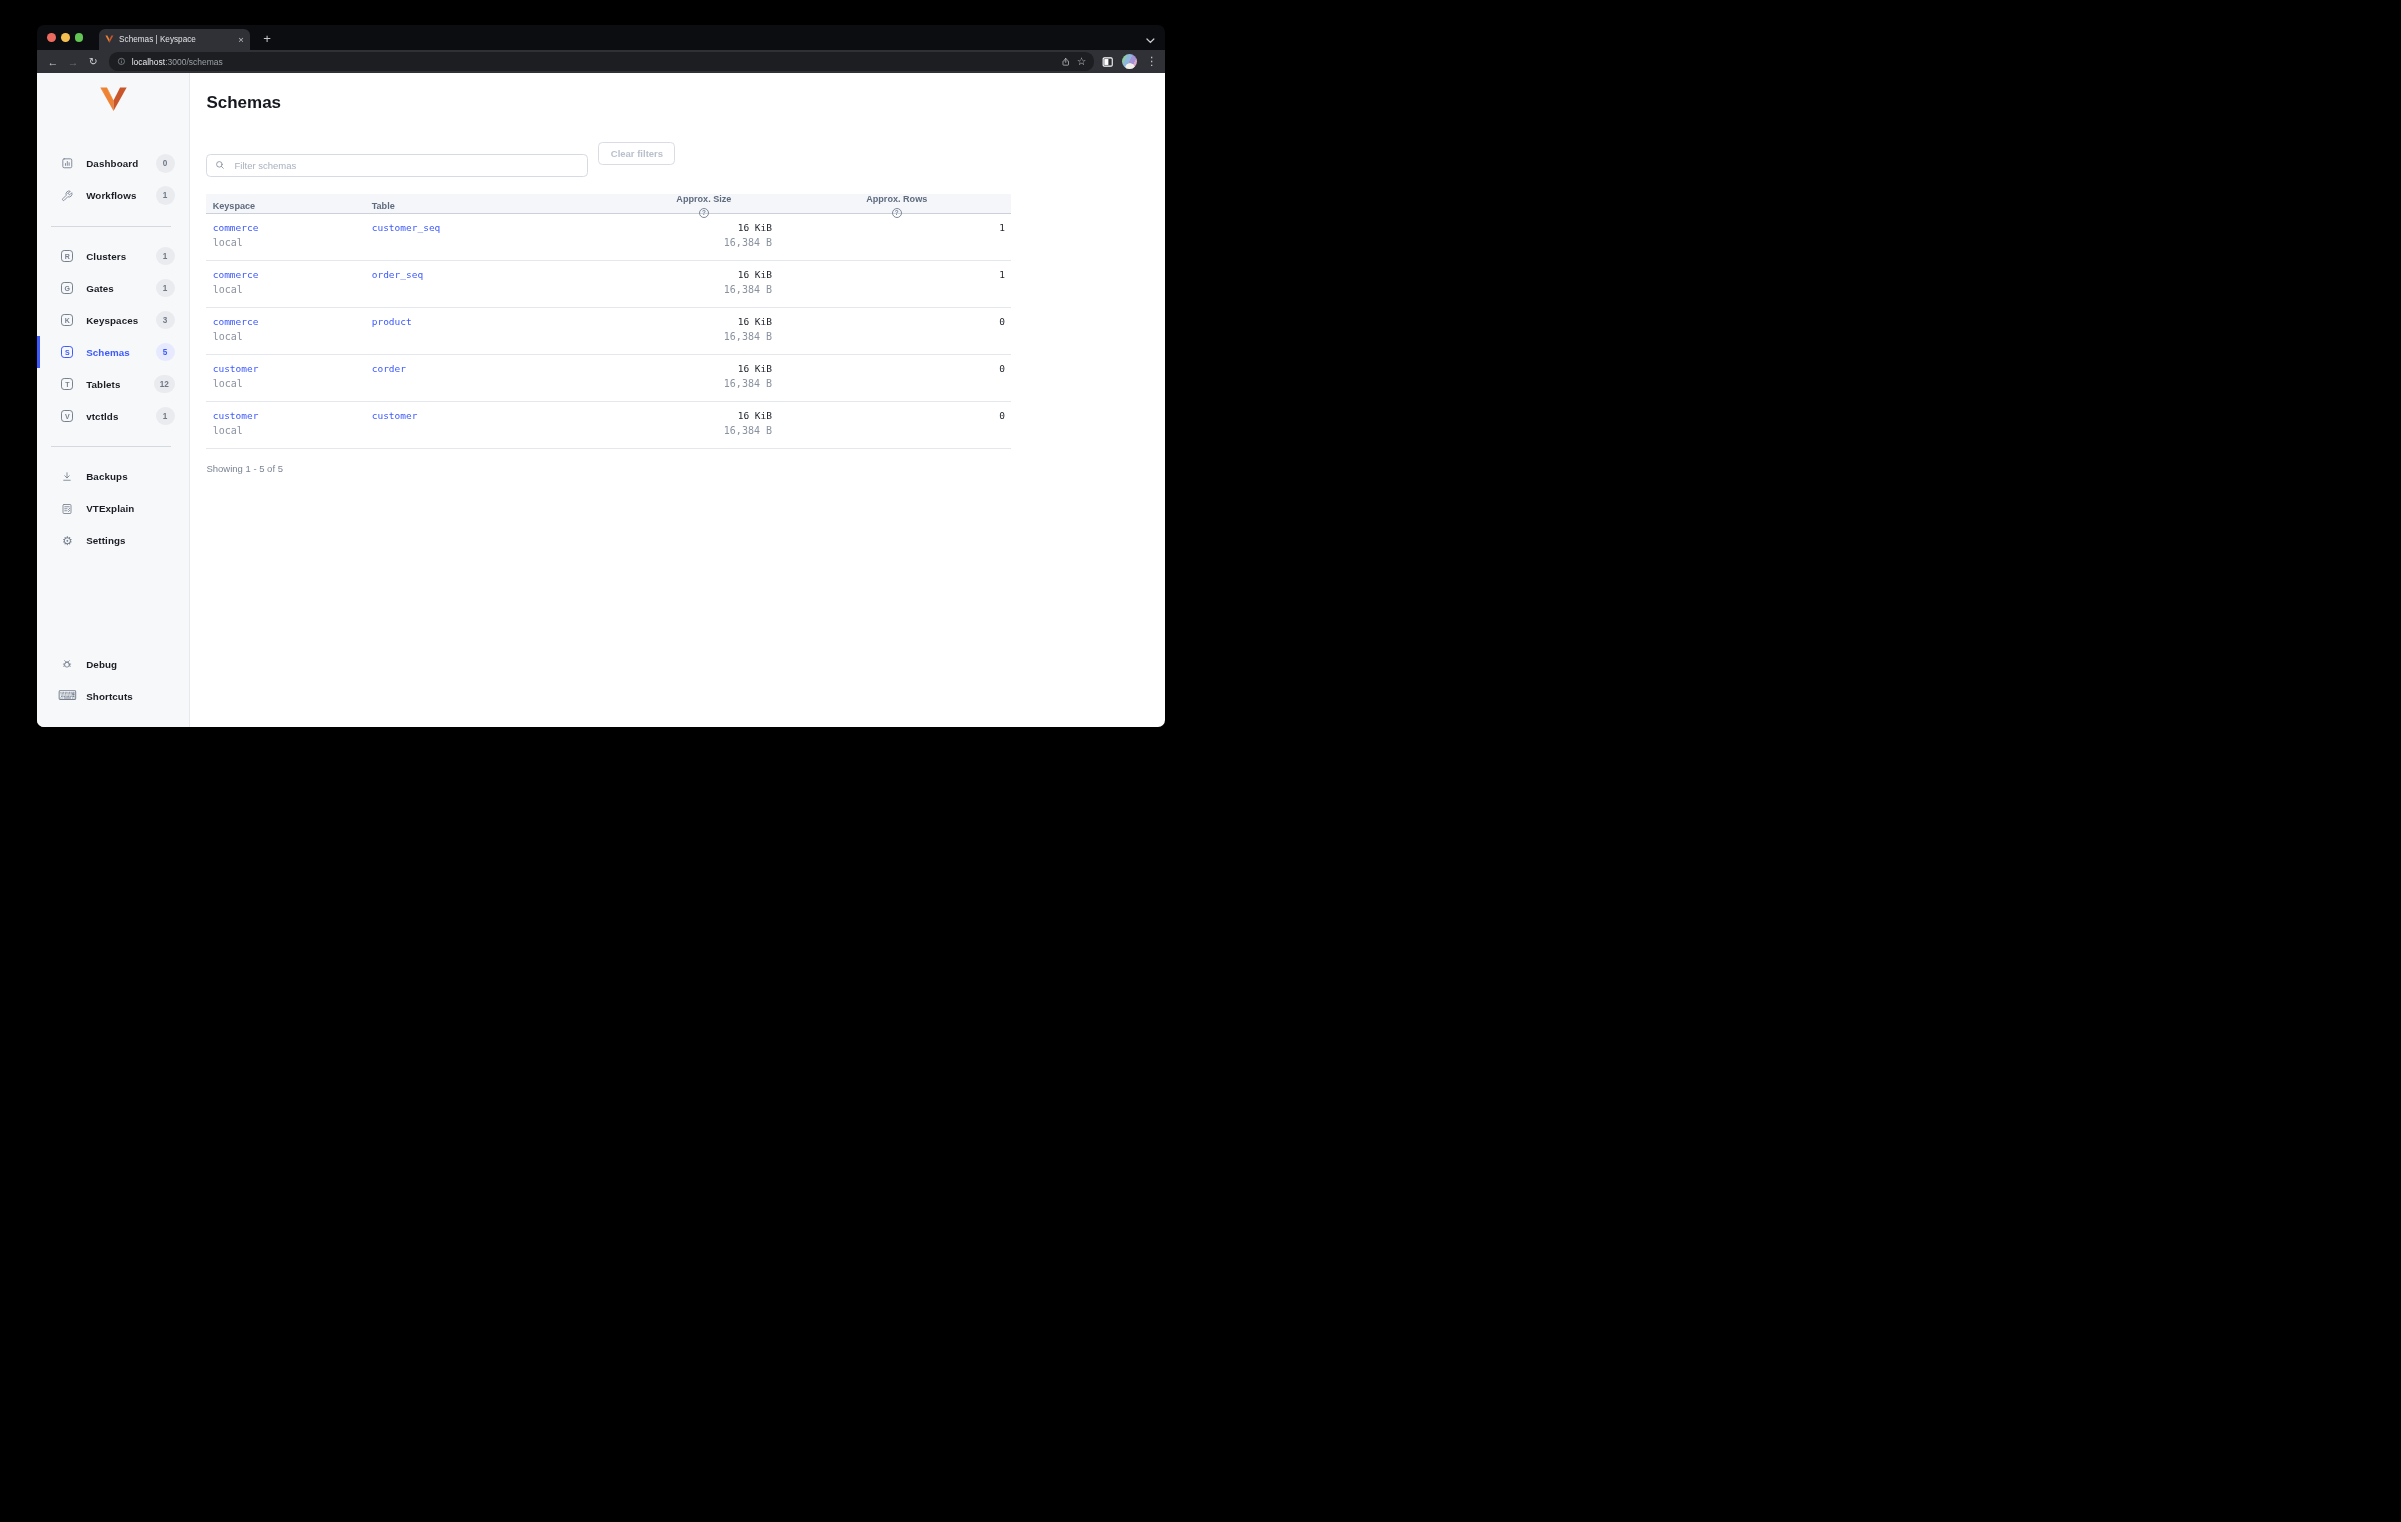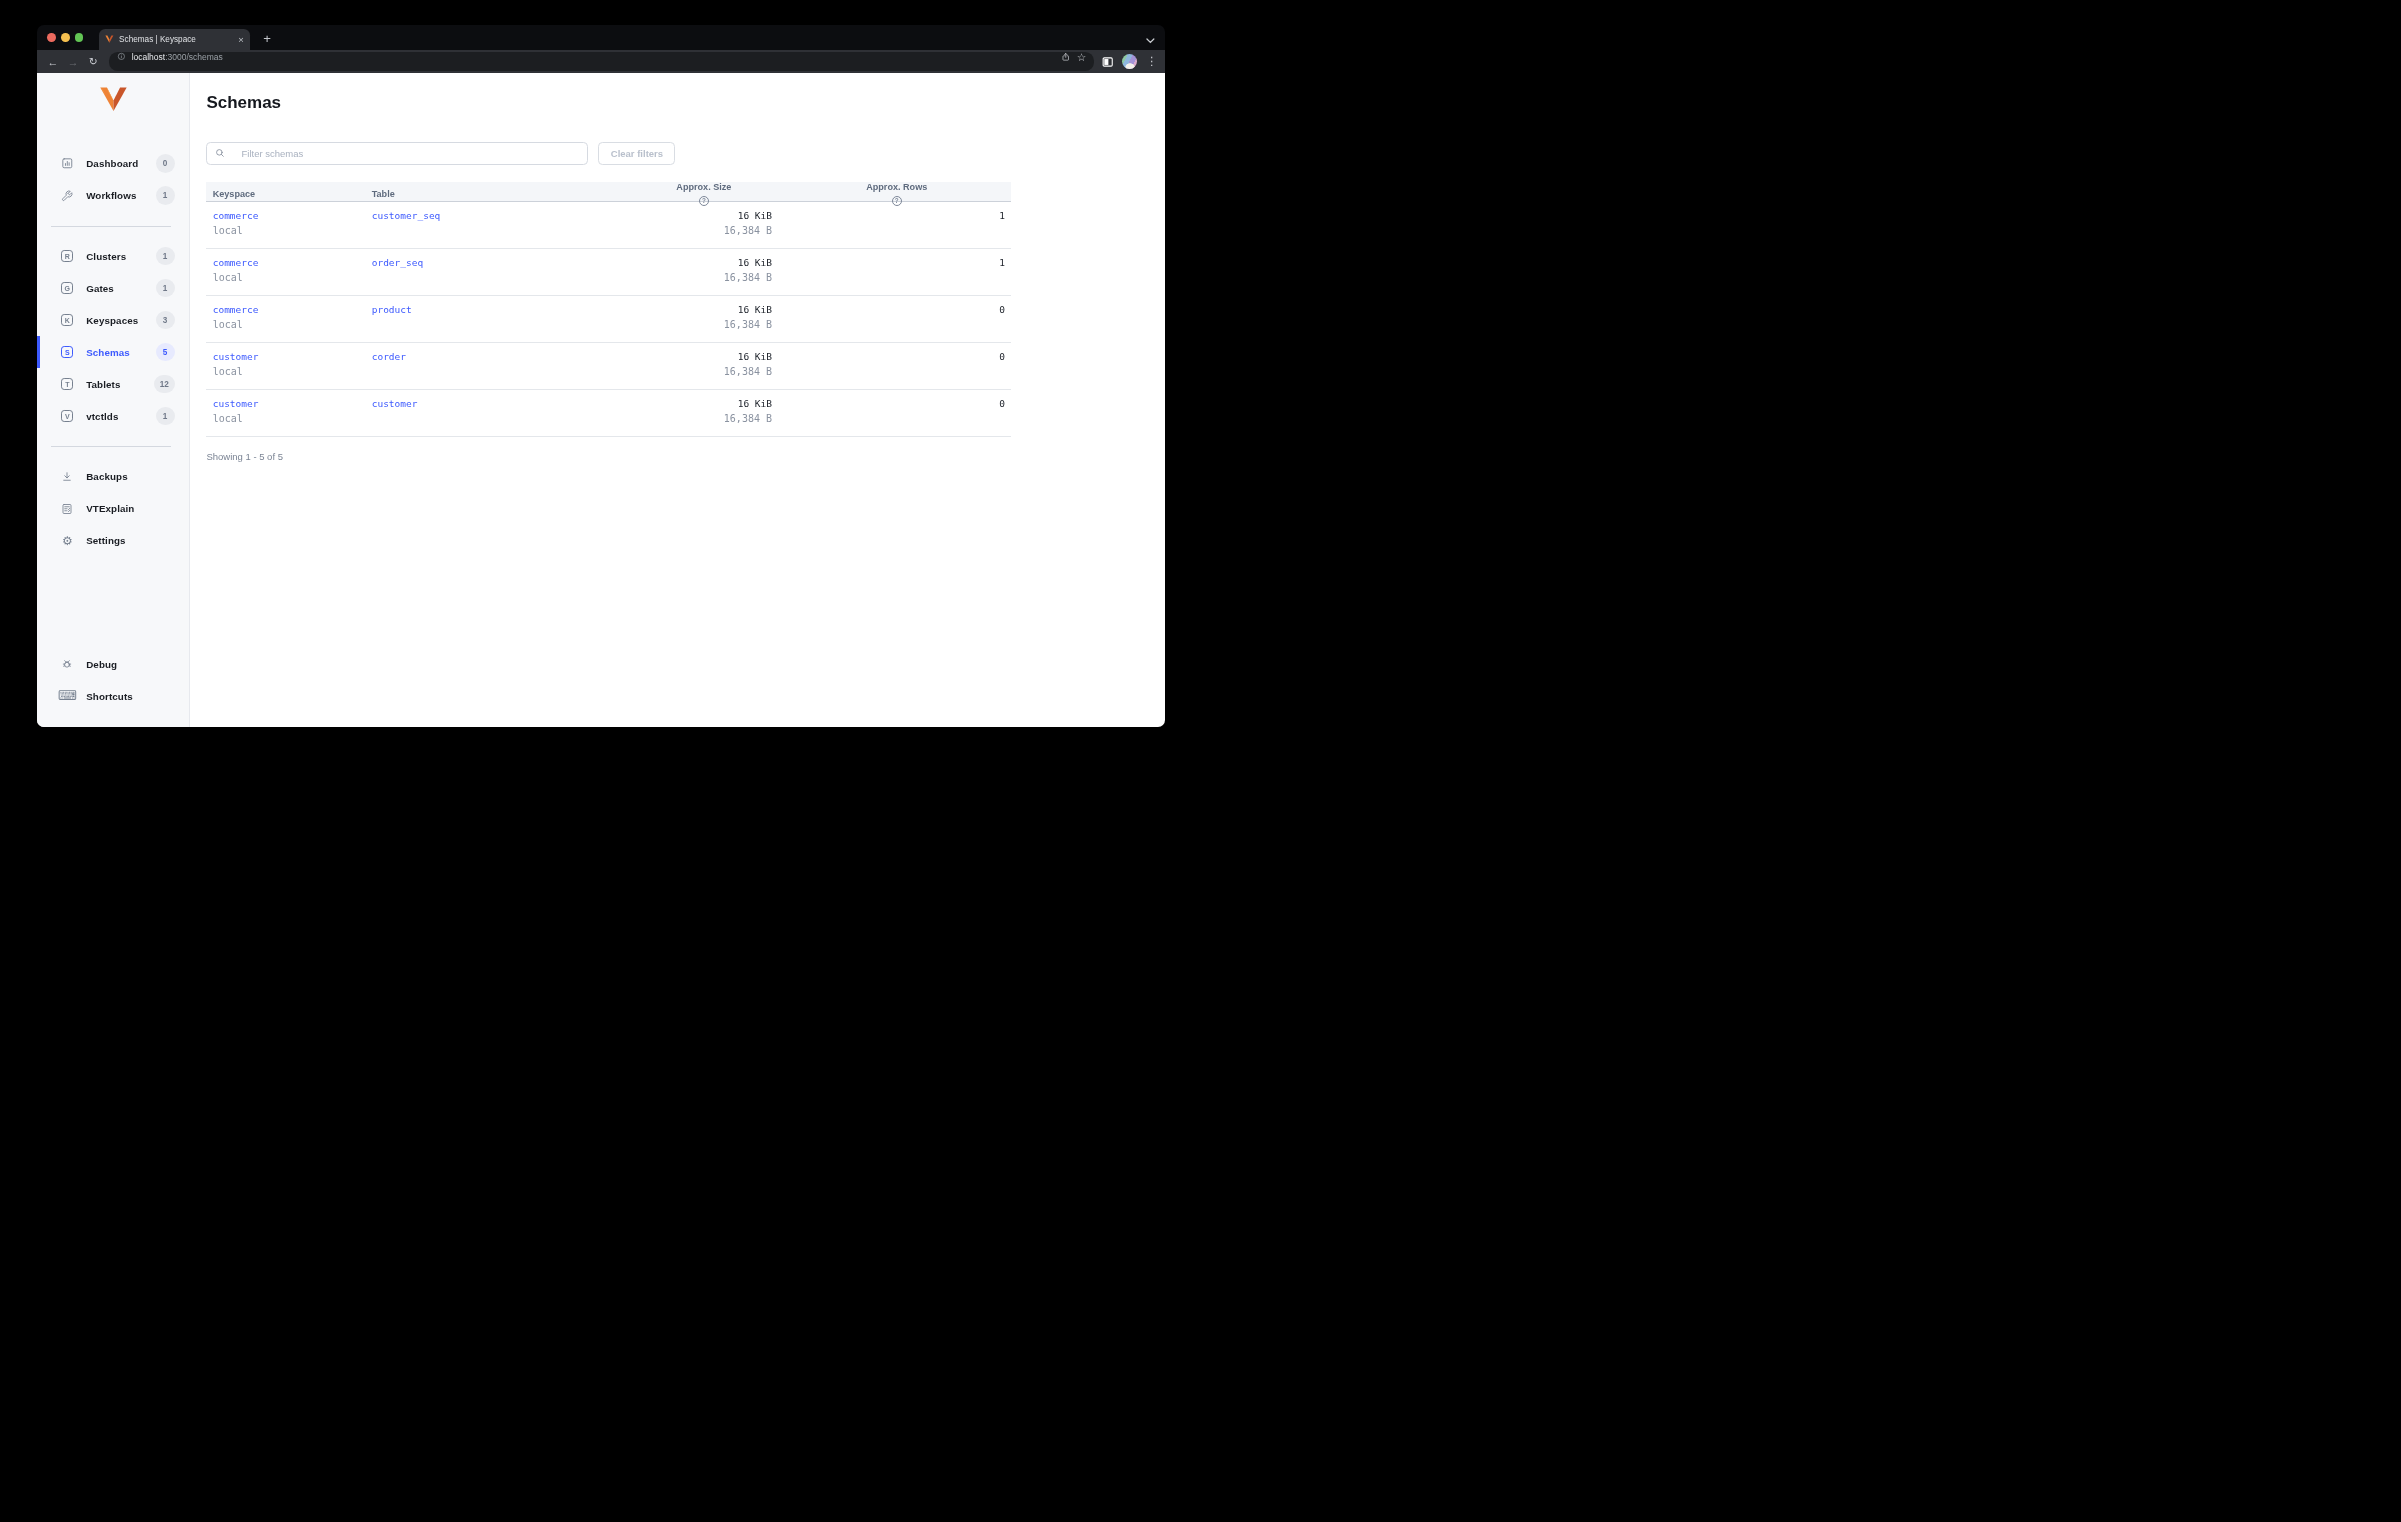--- a/index.html
+++ b/index.html
@@ -16,21 +16,21 @@
   .tab-title { flex:1; font-size:8.2px; color:#e1e3e6; white-space:nowrap; overflow:hidden; }
   .tab-close { color:#bdc1c6; font-size:9.5px; line-height:1; }
   .newtab { position:absolute; left:222px; bottom:3.2px; width:16.4px; height:16.4px; color:#c3c6cb;
             font-size:13.2px; display:flex; align-items:center; justify-content:center; border-radius:50%; }
   .strip-chevron { position:absolute; right:10px; bottom:6.3px; }
 
   .toolbar { height:23px; background:#2f3136; flex:0 0 auto; display:flex; align-items:center; padding:0 7.6px; gap:3.8px; }
   .navbtn { width:16.4px; text-align:center; font-size:10.7px; color:#c9ccd1; }
   .navbtn.dim { color:#6b6e73; }
   .urlpill { flex:1; height:19px; background:#1c1e21; border-radius:8.8px; margin:0 3.8px; display:flex;
-             align-items:flex-start; padding:0 8.2px; gap:5.7px; }
+             align-items:center; padding:0 8.2px; gap:5.7px; }
   .url { font-size:8.5px; color:#e8eaed; white-space:nowrap; }
   .url .dim { color:#9aa0a6; }
   .pill-spacer { flex:1; }
   .chrome-ic { color:#c9ccd1; font-size:9.5px; line-height:1; display:flex; align-items:center; }
   .avatar { width:15px; height:15px; border-radius:50%; margin:0 5px;
             background:linear-gradient(115deg,#8ec9a4 0 26%,#8fb7dd 26% 50%,#a493d6 50% 74%,#d9a9cc 74% 100%); position:relative; overflow:hidden; }
   .avatar::after { content:""; position:absolute; left:2.5px; right:2.5px; bottom:-1.9px; height:8.2px;
                    background:radial-gradient(ellipse at center,#f4f1ea 0 60%,rgba(244,241,234,0) 70%); }
 
   
@@ -55,21 +55,21 @@
   .nav-item.active .letter-ic { border-color:#3d5afe; color:#3d5afe; }
   .nav-item.active .badge { background:#e7eafe; color:#3d5afe; }
   .nav-divider { height:0.6px; background:#d4d8df; margin:14px 17.7px 14px 14px; }
   .sidebar-spacer { flex:1; }
   .sidebar-bottom { margin-bottom:15px;text-align:right; }
 
   .main { flex:1; padding:19.5px 0 0 16.4px; }
   h1 { font-size:17px; font-weight:700; color:#15181e; }
   .filter-row { margin-top:29px; display:flex; gap:10px; }
   .search-box { width:382px; height:23px; border:0.6px solid #d6dae1; border-radius:4.4px; background:#fff;
-                display:flex; align-items:center; padding:0 7.6px; gap:17px; }
+                display:flex; align-items:center; padding:0 7.6px; gap:10px;margin-top:12px; }
   .search-box svg { stroke:#7d8696; fill:none; stroke-width:2; stroke-linecap:round; }
   .search-box input { border:none; outline:none; flex:1; font-size:9.5px; color:#1a1d23; font-family:inherit; }
   .search-box input::placeholder { color:#a9b1bf; }
   .btn-clear { height:23px; padding:0 11.4px; border:0.6px solid #d9dde3; border-radius:4.4px; background:#fff;
                color:#b9c0cc; font-size:9.5px; font-weight:700; font-family:inherit; }
 
   .tbl { width:805px; margin-top:17.7px; }
   .tbl-head, .tbl-row { display:grid; grid-template-columns:159px 259px 159px 228px; }
   .tbl-head { background:#f4f6f9; height:20px; align-items:center; border-bottom:0.6px solid #ccd1d9; }
   .th { font-size:9.1px; font-weight:600; color:#5f6b7e; display:flex; align-items:center; gap:3.8px; padding-left:6.3px; }

